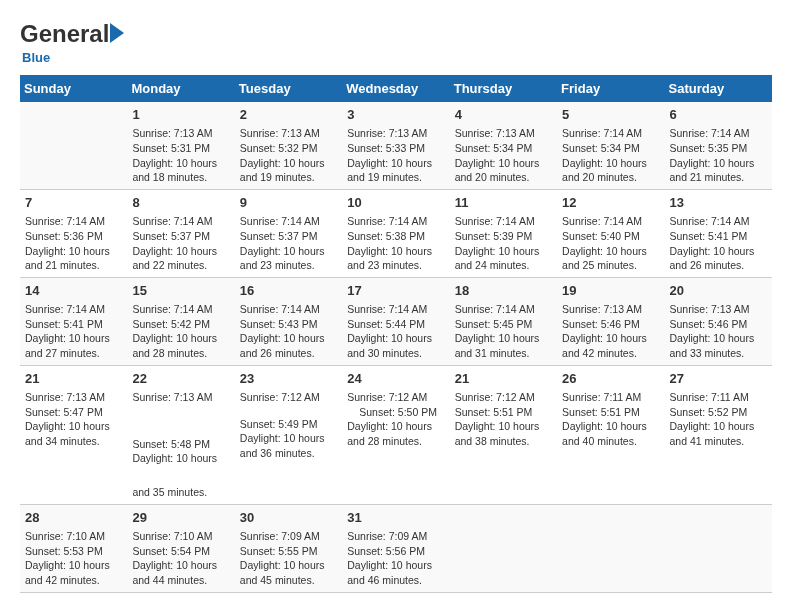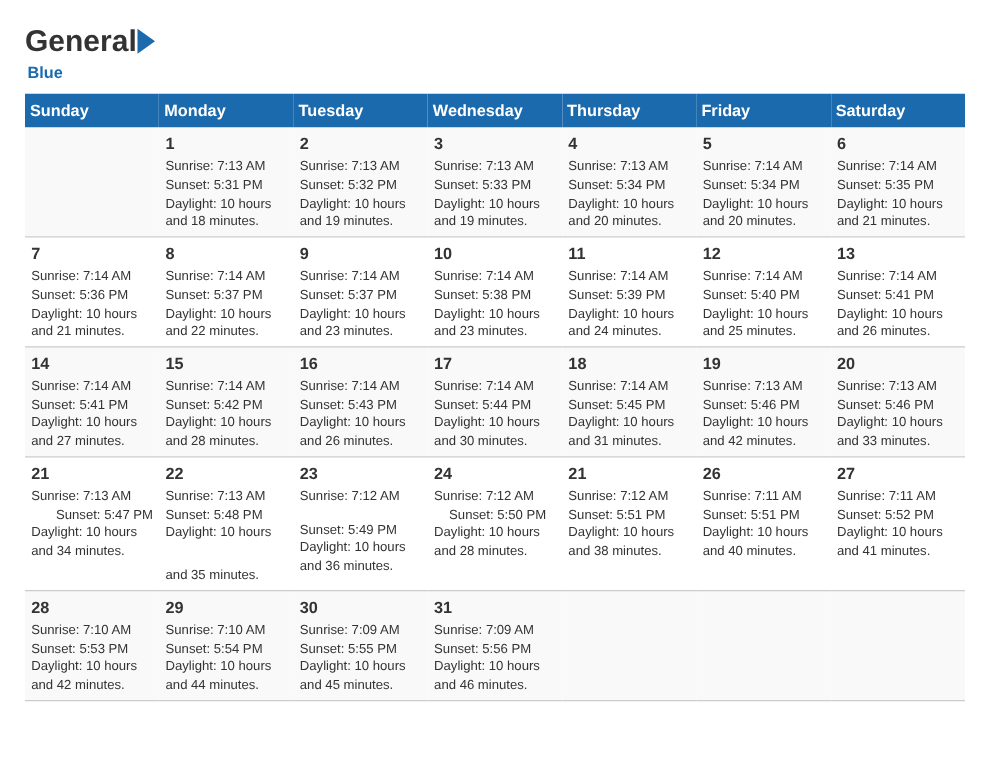--- a/index.html
+++ b/index.html
@@ -271,28 +271,28 @@
           <span style="display: block;">Sunrise: 7:13 AM</span>
           <span style="display: block;">Sunset: 5:46 PM</span>
           <span style="display: block;">Daylight: 10 hours</span>
           <span style="display: block;">and 33 minutes.</span>
         </td>
       </tr>
       <tr>
         <td>
           <span class="day-num">21</span>
           <span style="display: block;">Sunrise: 7:13 AM</span>
-          <span style="display: block; text-align: right;">Sunset: 5:47 PM</span>
+          <span style="display: block;">Sunset: 5:47 PM</span>
           <span style="display: block;">Daylight: 10 hours</span>
           <span style="display: block;">and 34 minutes.</span>
         </td>
         <td>
           <span class="day-num">22</span>
           <span style="display: block;">Sunrise: 7:13 AM</span>
-          <span style="display: block;">Sunset: 5:48 PM</span>
+          <span style="display: block; margin-top: 32px;">Sunset: 5:48 PM</span>
           <span style="display: block;">Daylight: 10 hours</span>
           <span style="display: block; margin-top: 19px;">and 35 minutes.</span>
         </td>
         <td>
           <span class="day-num">23</span>
           <span style="display: block;">Sunrise: 7:12 AM</span>
           <span style="display: block; margin-top: 12px;">Sunset: 5:49 PM</span>
           <span style="display: block;">Daylight: 10 hours</span>
           <span style="display: block;">and 36 minutes.</span>
         </td>

